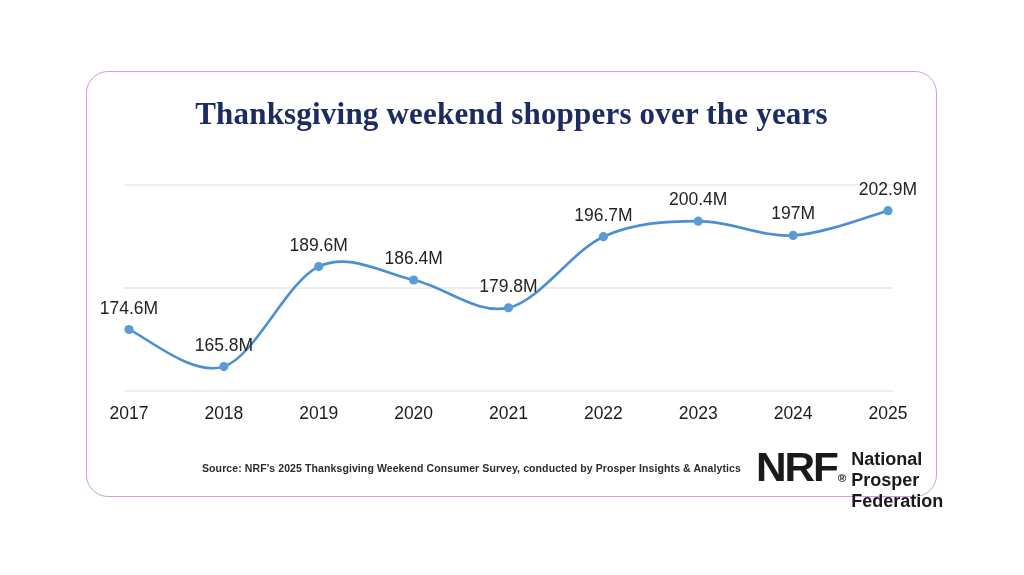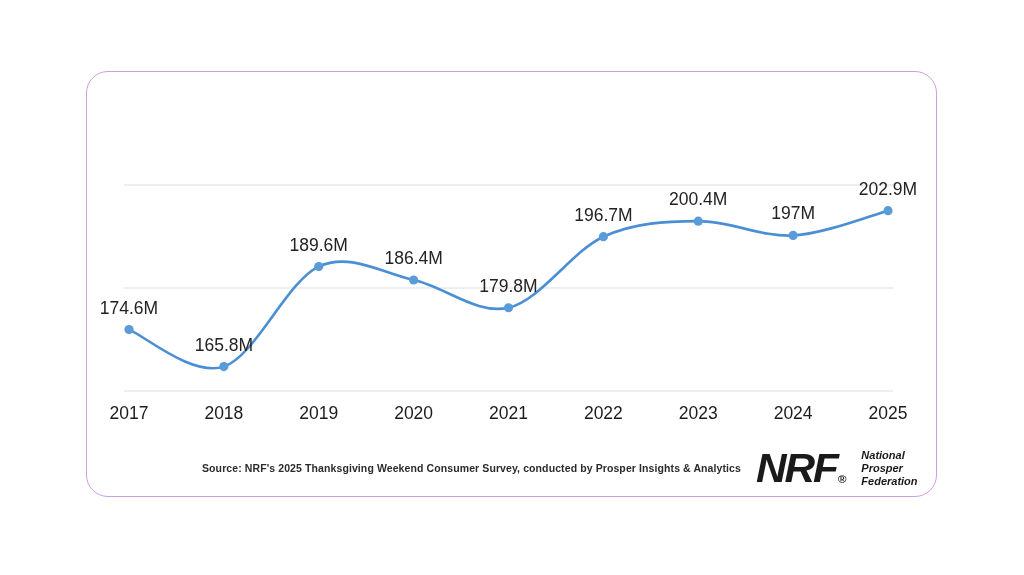--- a/index.html
+++ b/index.html
@@ -100,23 +100,22 @@
     letter-spacing: 0.1px;
     white-space: nowrap;
     font-weight: bold;
   }
 
   .nrf-logo {
     position: absolute;
     left: 669px;
     top: 377px;
     display: flex;
-    align-items: center;
-    gap: 10px;
-    font-style: italic;
+    align-items: flex-start;
+    gap: 0;
   }
   .nrf-mark {
     display: flex;
     align-items: flex-end;
     font-family: "Liberation Sans", sans-serif;
     font-weight: bold;
     font-size: 40px;
     line-height: 0.92;
     letter-spacing: -2px;
     color: #1a1a1a;
@@ -128,34 +127,35 @@
     font-weight: bold;
     line-height: 1;
     margin-left: 1px;
     margin-bottom: 2px;
     letter-spacing: 0;
   }
   .nrf-words {
     display: flex;
     flex-direction: column;
     justify-content: center;
-    font-size: 11px;
+    font-size: 18px;
     font-weight: bold;
     line-height: 1.17;
     color: #1a1a1a;
     margin-left: 10px;
   }
 </style>
 </head>
 <body>
 
 <div class="page">
 
   <div class="card">
 
+    <div class="chart-title">Thanksgiving weekend shoppers over the years</div>
 
     <div class="plot-wrap">
       <svg class="plot-svg" viewBox="0 0 851 426" preserveAspectRatio="none">
         <g id="gridlines">
             <line class="gridline" x1="37" x2="806" y1="113" y2="113"></line>
             <line class="gridline" x1="37" x2="806" y1="216" y2="216"></line>
             <line class="gridline" x1="37" x2="806" y1="319" y2="319"></line>
           </g>
         <path class="series-line" id="series-path" d="M 42.00 257.62 C 57.81 263.79, 105.25 305.13, 136.88 294.62 C 168.50 284.11, 200.13 208.99, 231.75 194.56 C 263.38 180.13, 295.00 201.15, 326.63 208.01 C 358.25 214.88, 389.88 242.98, 421.50 235.76 C 453.13 228.54, 484.75 179.14, 516.38 164.71 C 548.00 150.28, 579.63 149.37, 611.25 149.16 C 642.88 148.94, 674.50 165.20, 706.13 163.45 C 737.75 161.70, 785.19 142.78, 801.00 138.64" stroke="#4a8fd4"></path>
         <g id="markers">

